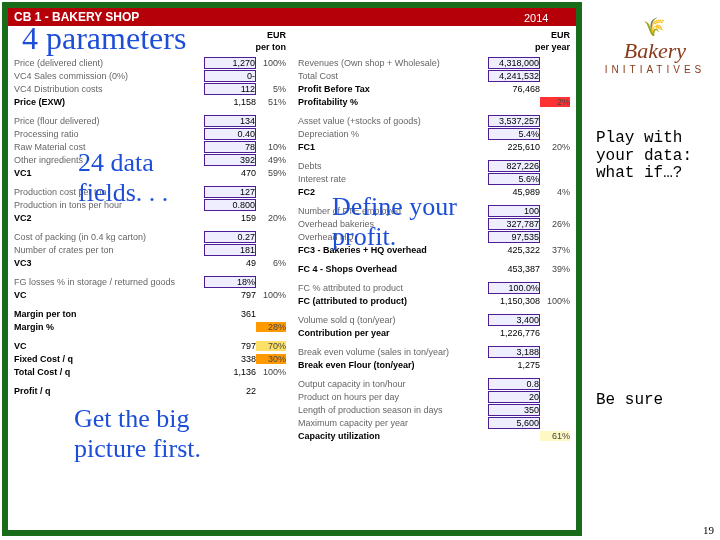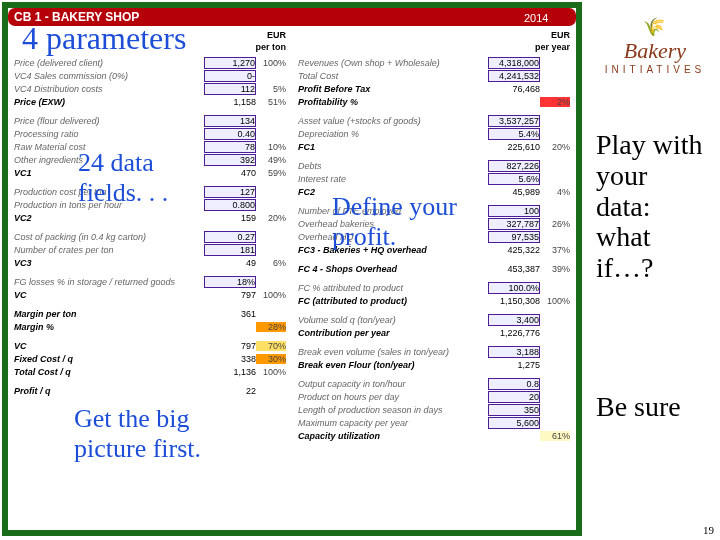--- a/index.html
+++ b/index.html
@@ -1,40 +1,40 @@
 <!DOCTYPE html>
 <html><head>
 <meta charset="utf-8">
 <style>
   body{margin:0;font-family:Arial,Helvetica,sans-serif;background:#fff;font-size:10px;color:#000;}
   .slide{position:relative;width:720px;height:540px;box-sizing:border-box;}
   .greenbox{position:absolute;left:2px;top:2px;width:580px;height:534px;border:6px solid #1a6b1a;box-sizing:border-box;background:#fff;}
-  .header{background:#b60009;color:#fff;font-weight:bold;font-size:12px;padding:2px 6px;height:18px;box-sizing:border-box;border-radius:7px;}
+  .header{background:#b60009;color:#fff;font-weight:bold;font-size:12px;padding:2px 6px;height:18px;box-sizing:border-box;}
   .year{position:absolute;left:516px;top:4px;color:#fff;font-size:11px;}
   .cols{display:flex;flex-direction:row;height:calc(100% - 18px);}
   .col{width:50%;padding:2px 6px;box-sizing:border-box;}
   .hd{display:flex;align-items:flex-end;margin:2px 0 4px 0;}
   .hd .sub{font-weight:bold;font-size:9px;}
   .line{display:flex;align-items:center;height:13px;}
-  .lbl{flex:1;font-size:9px;color:#666;font-style:italic;}
+  .lbl{flex:1;font-size:9px;color:#666;}
   .lbl.b{font-weight:bold;color:#000;}
   .num{width:50px;text-align:right;font-size:9px;color:#000;}
   .pct{width:30px;text-align:right;font-size:9px;color:#444;}
   .box{border:1px solid #4c1d95;background:#eef;display:inline-block;}
   .hl-o{background:#ff9900;}
   .hl-y{background:#ffe066;}
   .hl-r{background:#ff3333;}
   .hl-r2{background:#fef9c3;}
   .gap{height:6px;}
   
   .ov{position:absolute;font-family:"Times New Roman",serif;font-size:26px;font-weight:normal;color:#1d4ed8;}
   .logo{position:absolute;right:4px;top:16px;width:122px;text-align:center;color:#8a3a1a;}
   .logo .swoosh{font-family:cursive;font-size:22px;font-style:italic;}
   .logo .sub{font-size:10px;letter-spacing:4px;}
-  .rtext{position:absolute;left:596px;font-family:Liberation Serif, serif;font-size:28px;line-height:1.1;}
+  .rtext{position:absolute;left:596px;font-family:Liberation Mono, monospace;font-size:16px;line-height:1.1;}
   .page{position:absolute;right:6px;bottom:4px;font-size:11px;font-family:"Times New Roman",serif;}
 </style>
 </head>
 <body>
 
 <div class="slide">
   <div class="greenbox">
     <div class="header">
       <span>CB 1 - BAKERY SHOP</span>
     </div>

